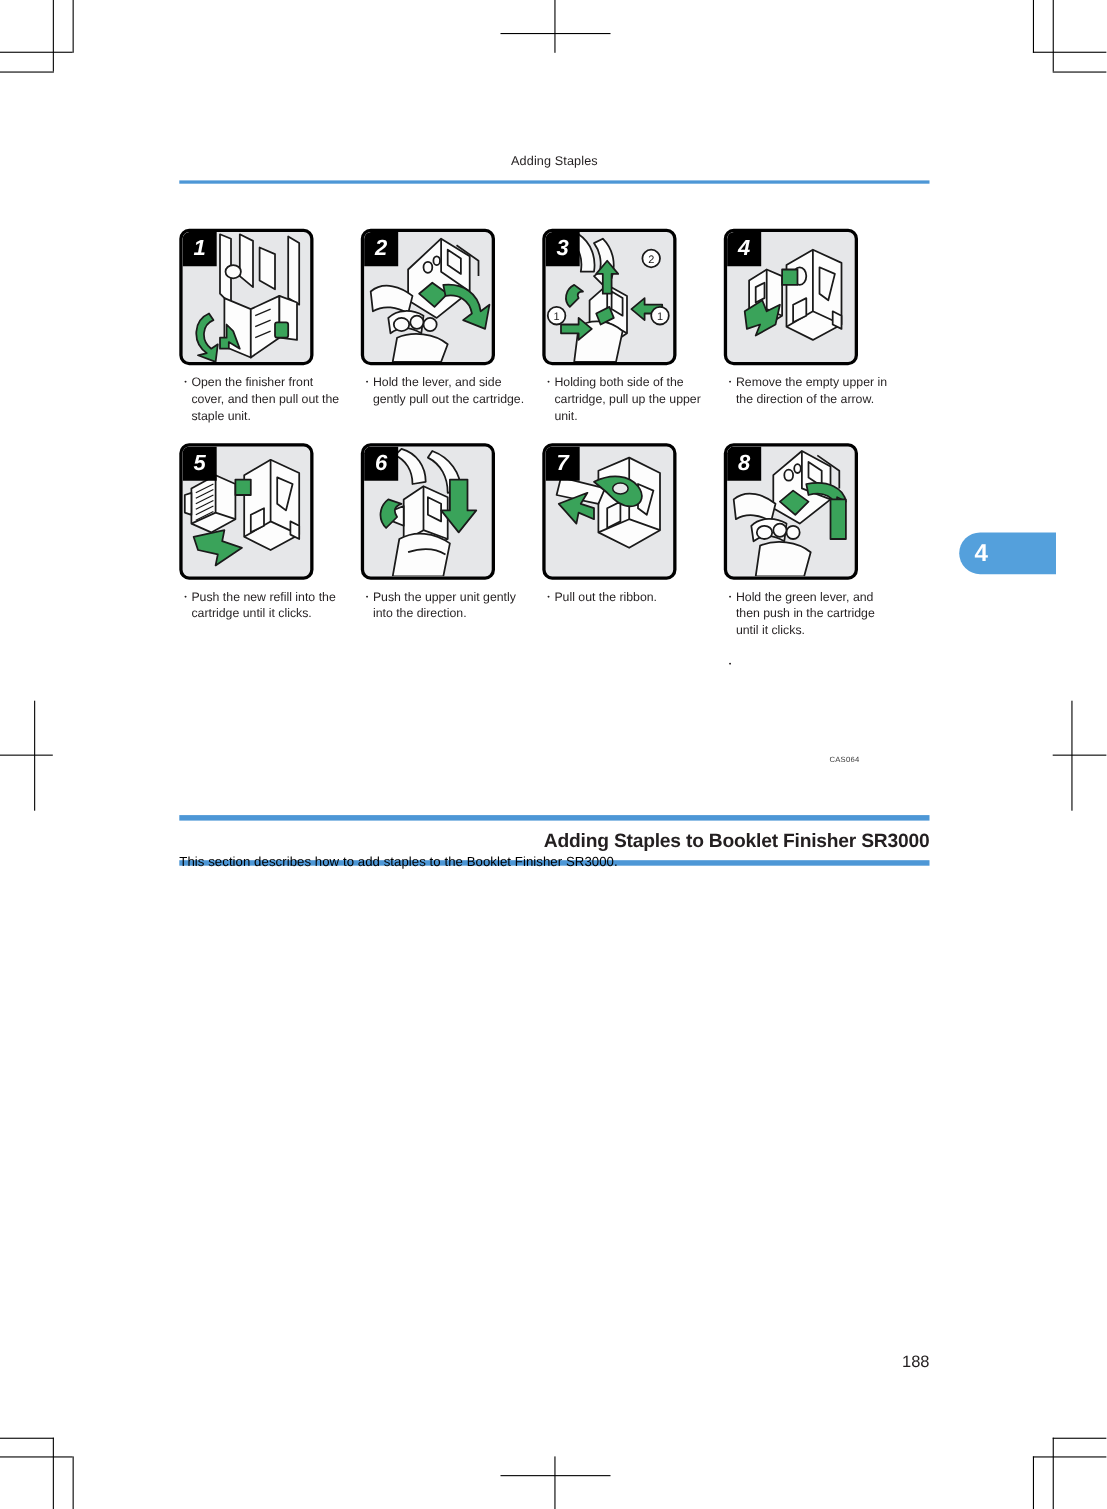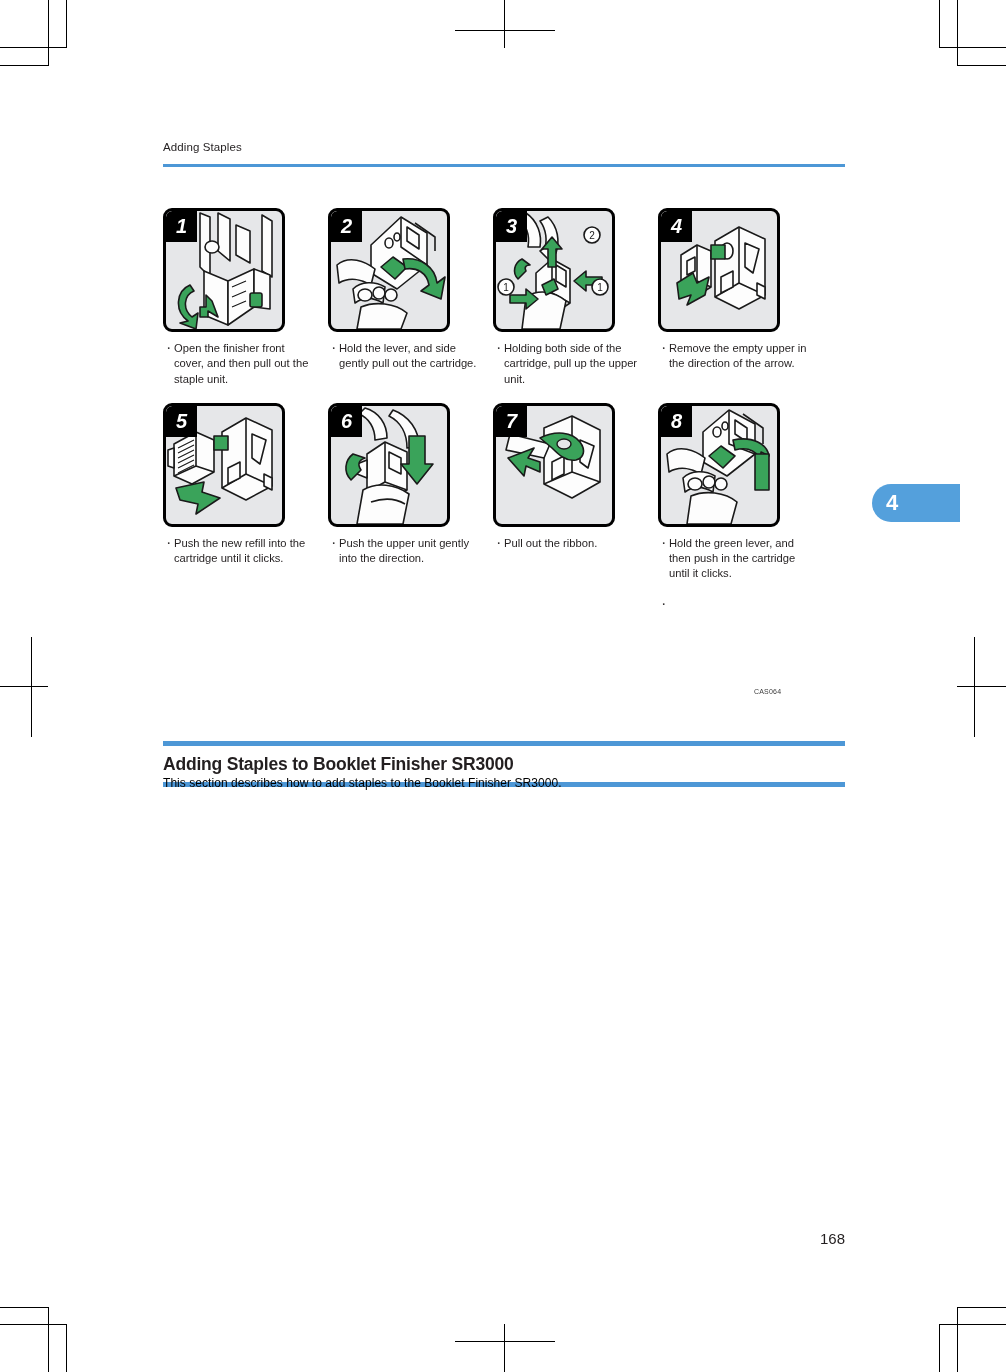--- a/index.html
+++ b/index.html
@@ -19,21 +19,21 @@
   .mark { position: absolute; background: #000; }
   .mark.h { height: 1px; }
   .mark.v { width: 1px; }
 
   
   #running-header {
     position: absolute;
     left: 163px;
     top: 141px;
     width: 682px;
-    text-align: left;
+    text-align: center;
     font-size: 11.5px;
     color: #231f20;
     letter-spacing: .1px;
   }
   #header-rule {
     position: absolute;
     left: 163px;
     top: 164px;
     width: 682px;
     height: 3px;
@@ -127,20 +127,21 @@
   
   #section-block { position: absolute; left: 163px; top: 741px; width: 682px; }
   .heading-rule { width: 100%; height: 5px; background: #4d97d6; }
   #section-heading {
     font-family: "Liberation Sans", sans-serif;
     font-size: 17.5px;
     font-weight: bold;
     color: #231f20;
     letter-spacing: -.2px;
     padding: 8px 0 7px 0;
+    text-align: right;
   }
   #section-body {
     position: absolute;
     left: 163px;
     top: 776px;
     width: 682px;
     font-size: 12px;
     color: #000000;
     letter-spacing: .05px;
   }
@@ -459,13 +460,13 @@
 
 <div id="figure-code">CAS064</div>
 
 <div id="section-block">
   <div class="heading-rule"></div>
   <div id="section-heading">Adding Staples to Booklet Finisher SR3000</div>
   <div class="heading-rule"></div>
 </div>
 <div id="section-body">This section describes how to add staples to the Booklet Finisher SR3000.</div>
 
-<div id="page-number">168</div>
+<div id="page-number">188</div>
 
 </body></html>

